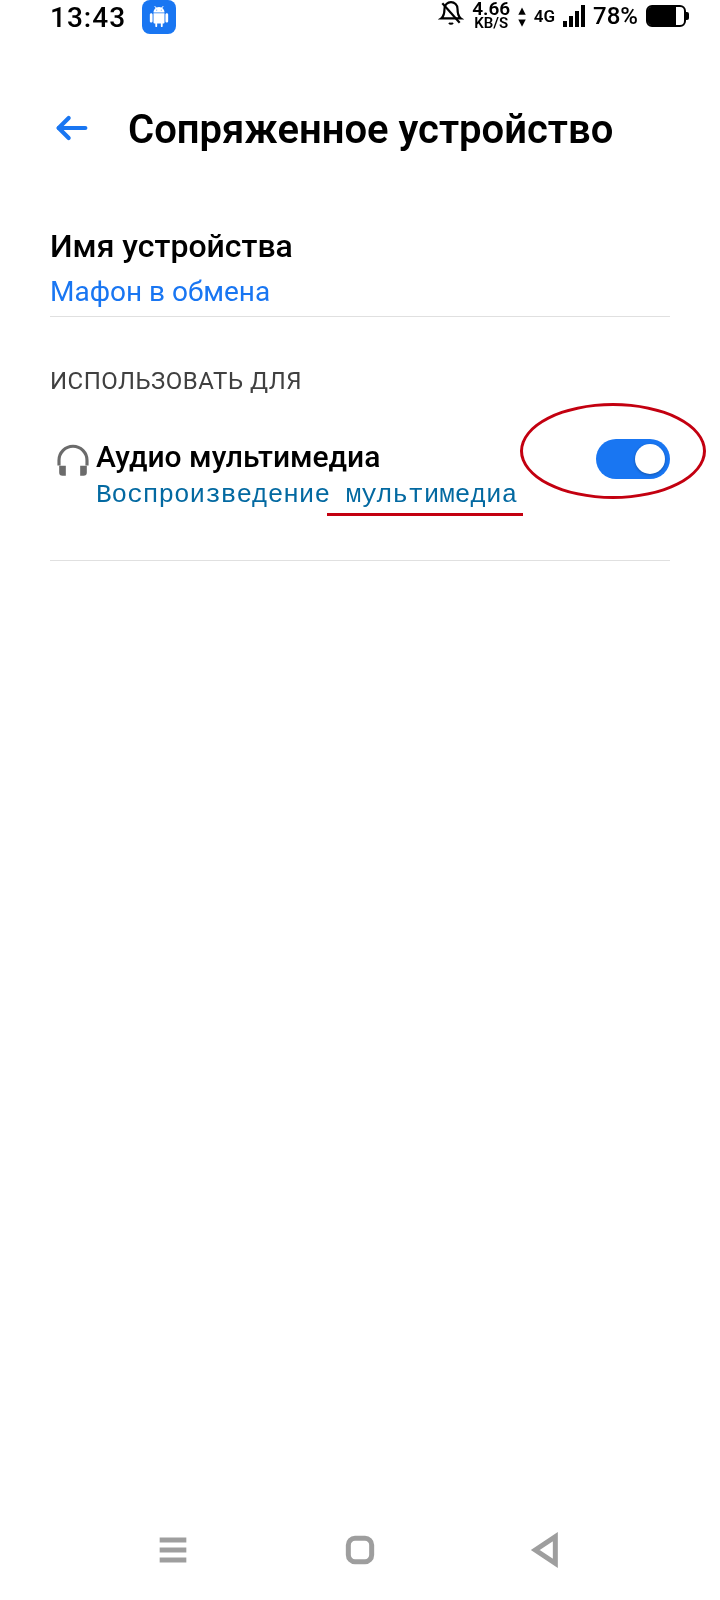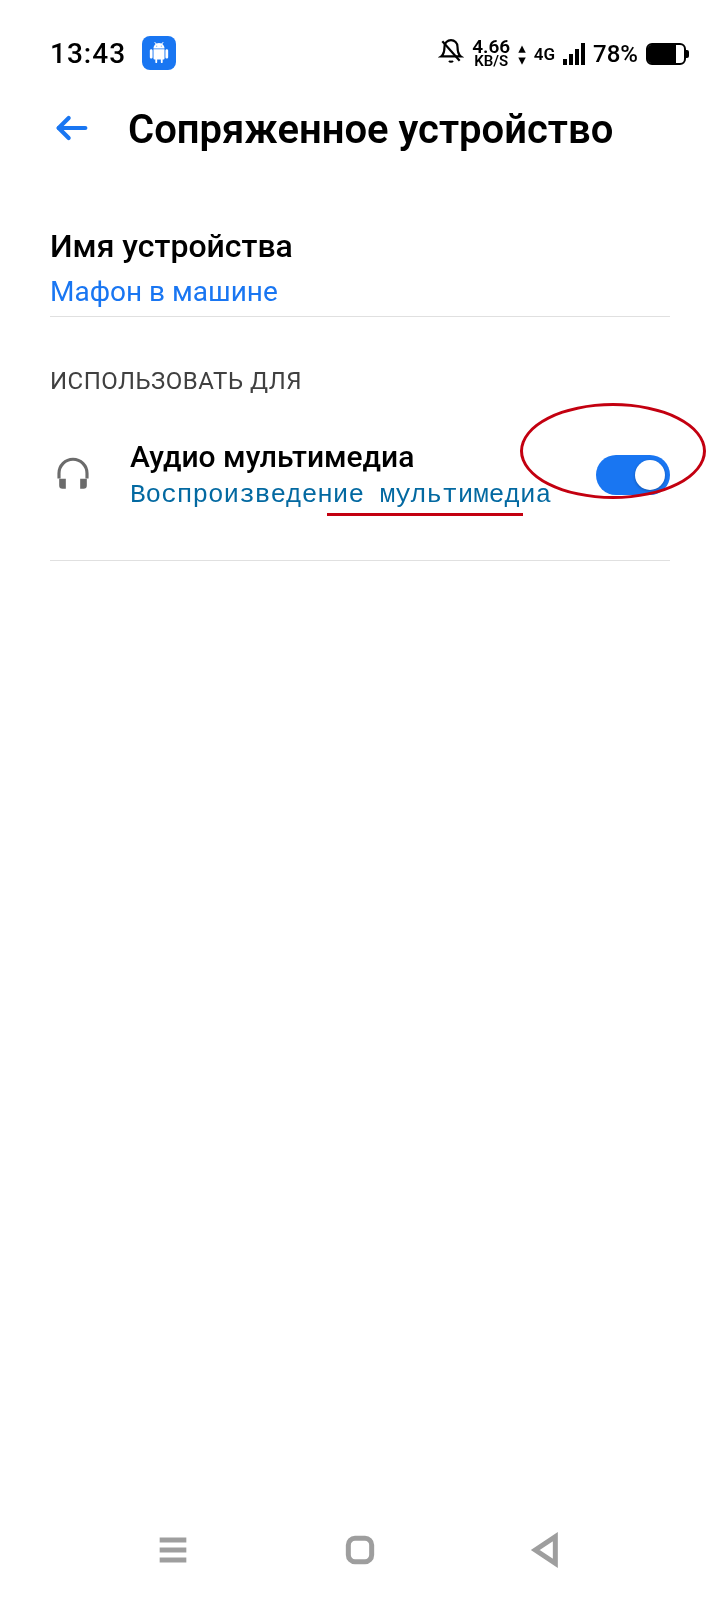--- a/index.html
+++ b/index.html
@@ -10,21 +10,21 @@
     background: #ffffff;
     color: #000000;
     overflow: hidden;
     position: relative;
   }
 
   
   .status-bar {
     height: 70px;
     display: flex;
-    align-items: flex-end;
+    align-items: flex-start;
     justify-content: space-between;
     padding: 0 34px 0 50px;
     font-size: 26px;
     font-weight: 500;
   }
   .status-left { display: flex; align-items: center; gap: 16px; }
   .status-time { font-size: 28px; letter-spacing: 1px; }
   .app-icon-box {
     width: 34px; height: 34px;
     background: #1976f2;
@@ -75,23 +75,21 @@
 
   .section-header {
     font-size: 24px;
     color: #404040;
     letter-spacing: 0.5px;
     padding: 50px 0 20px 0;
   }
 
   .profile-row {
     display: flex;
-    align-items: center;
     padding: 24px 0 30px 0;
-    gap: 34px;
     position: relative;
   }
   .profile-icon {
     width: 46px; height: 46px;
     display: flex; align-items: center; justify-content: center;
     color: #6b6b6b;
   }
   .profile-icon svg { width: 42px; height: 42px; }
   .profile-text { flex: 1; }
   .profile-title { font-size: 30px; font-weight: 500; margin-bottom: 6px; }
@@ -188,21 +186,21 @@
         <polyline points="10 18 4 12 10 6"></polyline>
     </svg>
   </span>
   <span class="page-title">Сопряженное устройство</span>
 </div>
 
 <div class="content">
 
   <div class="device-name-block">
     <div class="device-name-label">Имя устройства</div>
-    <div class="device-name-value">Мафон в машине</div>
+    <div class="device-name-value">Мафон в обмена</div>
   </div>
 
 
   <div class="divider"></div>
 
   <div class="section-header">ИСПОЛЬЗОВАТЬ ДЛЯ</div>
 
   <div class="profile-row" style="position:relative;">
     <span class="profile-icon">
       <svg viewBox="0 0 24 24" fill="none" stroke="currentColor" stroke-width="1.8">

